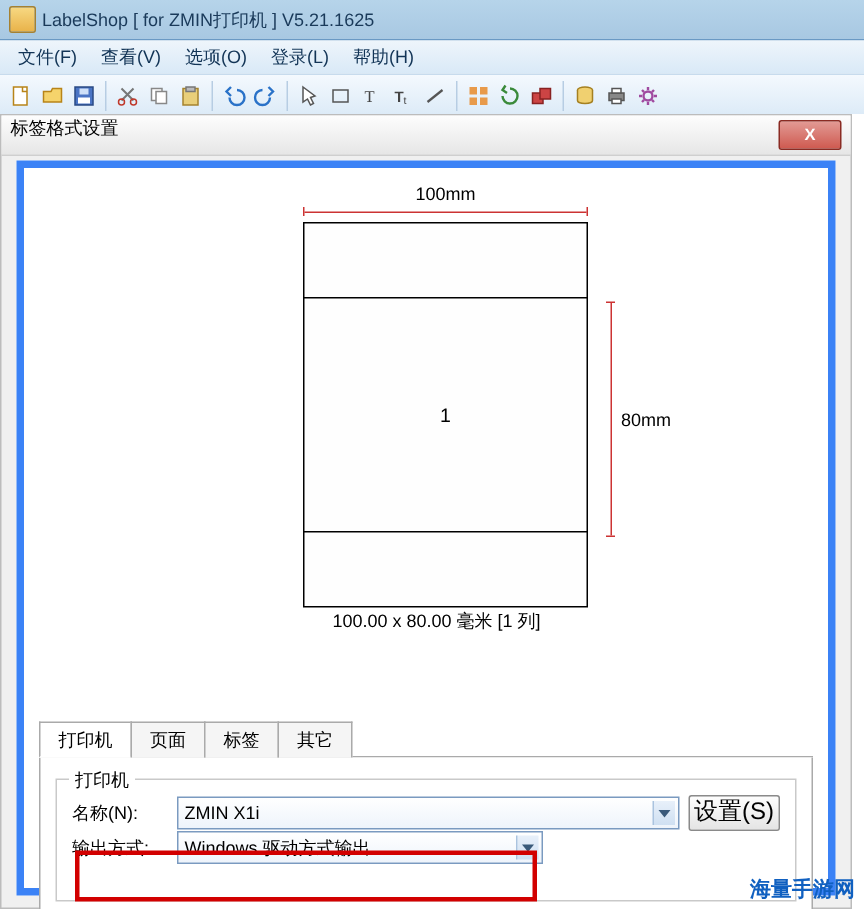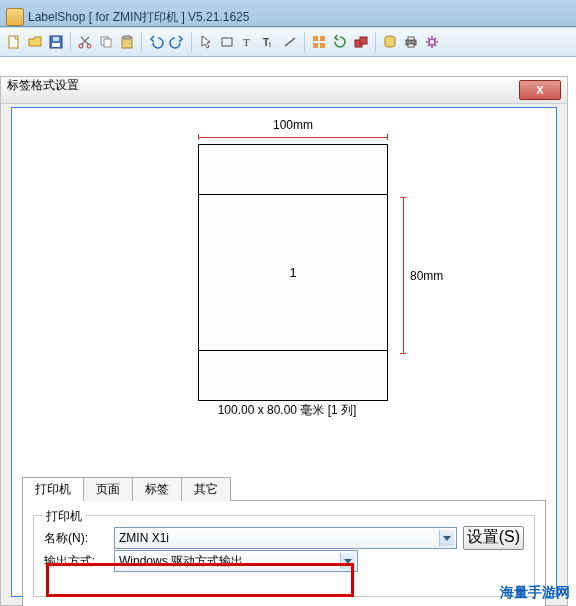--- a/index.html
+++ b/index.html
@@ -1,31 +1,31 @@
 <!DOCTYPE html>
 <html><head>
 <meta charset="utf-8">
 <style>
   html,body{margin:0;padding:0;font-family:"Microsoft YaHei","SimSun",Tahoma,sans-serif;font-size:12px;background:#e8f0f8;color:#000;overflow:hidden}
   .window{width:576px;height:606px;position:relative;background:#fff}
-  .titlebar{height:26px;background:linear-gradient(#b6d4ea,#a8c8e2);display:flex;align-items:flex-end;padding-left:6px;color:#1a3a5a;font-size:12px;border-bottom:1px solid #6a99c4}
+  .titlebar{height:26px;background:linear-gradient(#b6d4ea,#a8c8e2);display:flex;align-items:center;padding-left:6px;color:#1a3a5a;font-size:12px;border-bottom:1px solid #6a99c4}
   .titlebar .app-icon{width:16px;height:16px;margin-right:4px;background:linear-gradient(#f7d882,#e9b34a);border:1px solid #a58132;border-radius:2px}
   .menubar{height:22px;background:linear-gradient(#eef5fb,#d9e9f7);display:flex;align-items:center;padding-left:4px;font-size:12px;color:#123456}
   .menubar span{padding:0 8px;cursor:default}
   .toolbar{height:28px;background:linear-gradient(#f4f9fe,#dbeaf7);border-top:1px solid #c7dbed;border-bottom:1px solid #9cbde0;display:flex;align-items:center;padding:0 4px;gap:1px}
   .tool{width:20px;height:20px;display:flex;align-items:center;justify-content:center;border-radius:2px}
   .tool svg{width:16px;height:16px;display:block}
   .sep{width:1px;height:20px;background:#b7cde3;margin:0 3px}
   .client{position:absolute;top:76px;left:0;right:0;bottom:0;background:#fff}
 
   
   .dialog{position:absolute;left:0;right:8px;top:0;bottom:0;background:#f0f0f0;border:1px solid #bcbcbc}
   .dlg-title{height:26px;background:linear-gradient(#fdfdfd,#e6e6e6);border-bottom:1px solid #cfcfcf;display:flex;align-items:flex-start;padding:0 6px;font-size:12px;position:relative}
   .dlg-close{position:absolute;right:6px;top:3px;width:40px;height:18px;background:linear-gradient(#e29a94,#cf5a50);border:1px solid #8a2b23;border-radius:2px;display:flex;align-items:center;justify-content:center;color:#fff;font-weight:bold;font-size:11px}
-  .dlg-body{position:absolute;top:30px;left:10px;right:10px;bottom:8px;background:#fff;border:1px solid #3b82f6}
+  .dlg-body{position:absolute;top:30px;left:10px;right:10px;bottom:8px;background:#fff;border:5px solid #3b82f6}
 
   .preview{position:absolute;top:10px;left:140px;width:270px;height:340px}
   .dim-top{position:absolute;left:46px;width:190px;top:0;text-align:center;font-size:12px}
   .dim-top .line{height:6px;border-left:1px solid #c33;border-right:1px solid #c33;position:relative;margin-top:2px}
   .dim-top .line:before{content:"";position:absolute;left:0;right:0;top:3px;border-top:1px solid #c33}
   .label-stack{position:absolute;left:46px;top:26px;width:190px}
   .label-box{border:1px solid #000;height:49px;background:#fefefe}
   .label-main{height:155px;display:flex;align-items:center;justify-content:center;font-size:13px}
   .label-box + .label-box{margin-top:-1px}
   .dim-right{position:absolute;left:248px;top:80px;height:155px;width:54px;display:flex;align-items:center}
@@ -55,20 +55,27 @@
 </head>
 <body>
 
 <div class="window">
 
   <div class="titlebar">
     <div class="app-icon"></div>
     <span>LabelShop [ for ZMIN打印机 ] V5.21.1625</span>
   </div>
 
+  <div class="menubar">
+    <span>文件(F)</span>
+    <span>查看(V)</span>
+    <span>选项(O)</span>
+    <span>登录(L)</span>
+    <span>帮助(H)</span>
+  </div>
 
   <div class="toolbar">
     <div class="tool">
         <svg viewBox="0 0 16 16">
           <rect x="3" y="2" width="9" height="12" fill="#fff" stroke="#b88418"></rect>
           <path d="M9 2v3h3" fill="none" stroke="#b88418"></path>
         </svg>
       </div>
     <div class="tool">
         <svg viewBox="0 0 16 16">

